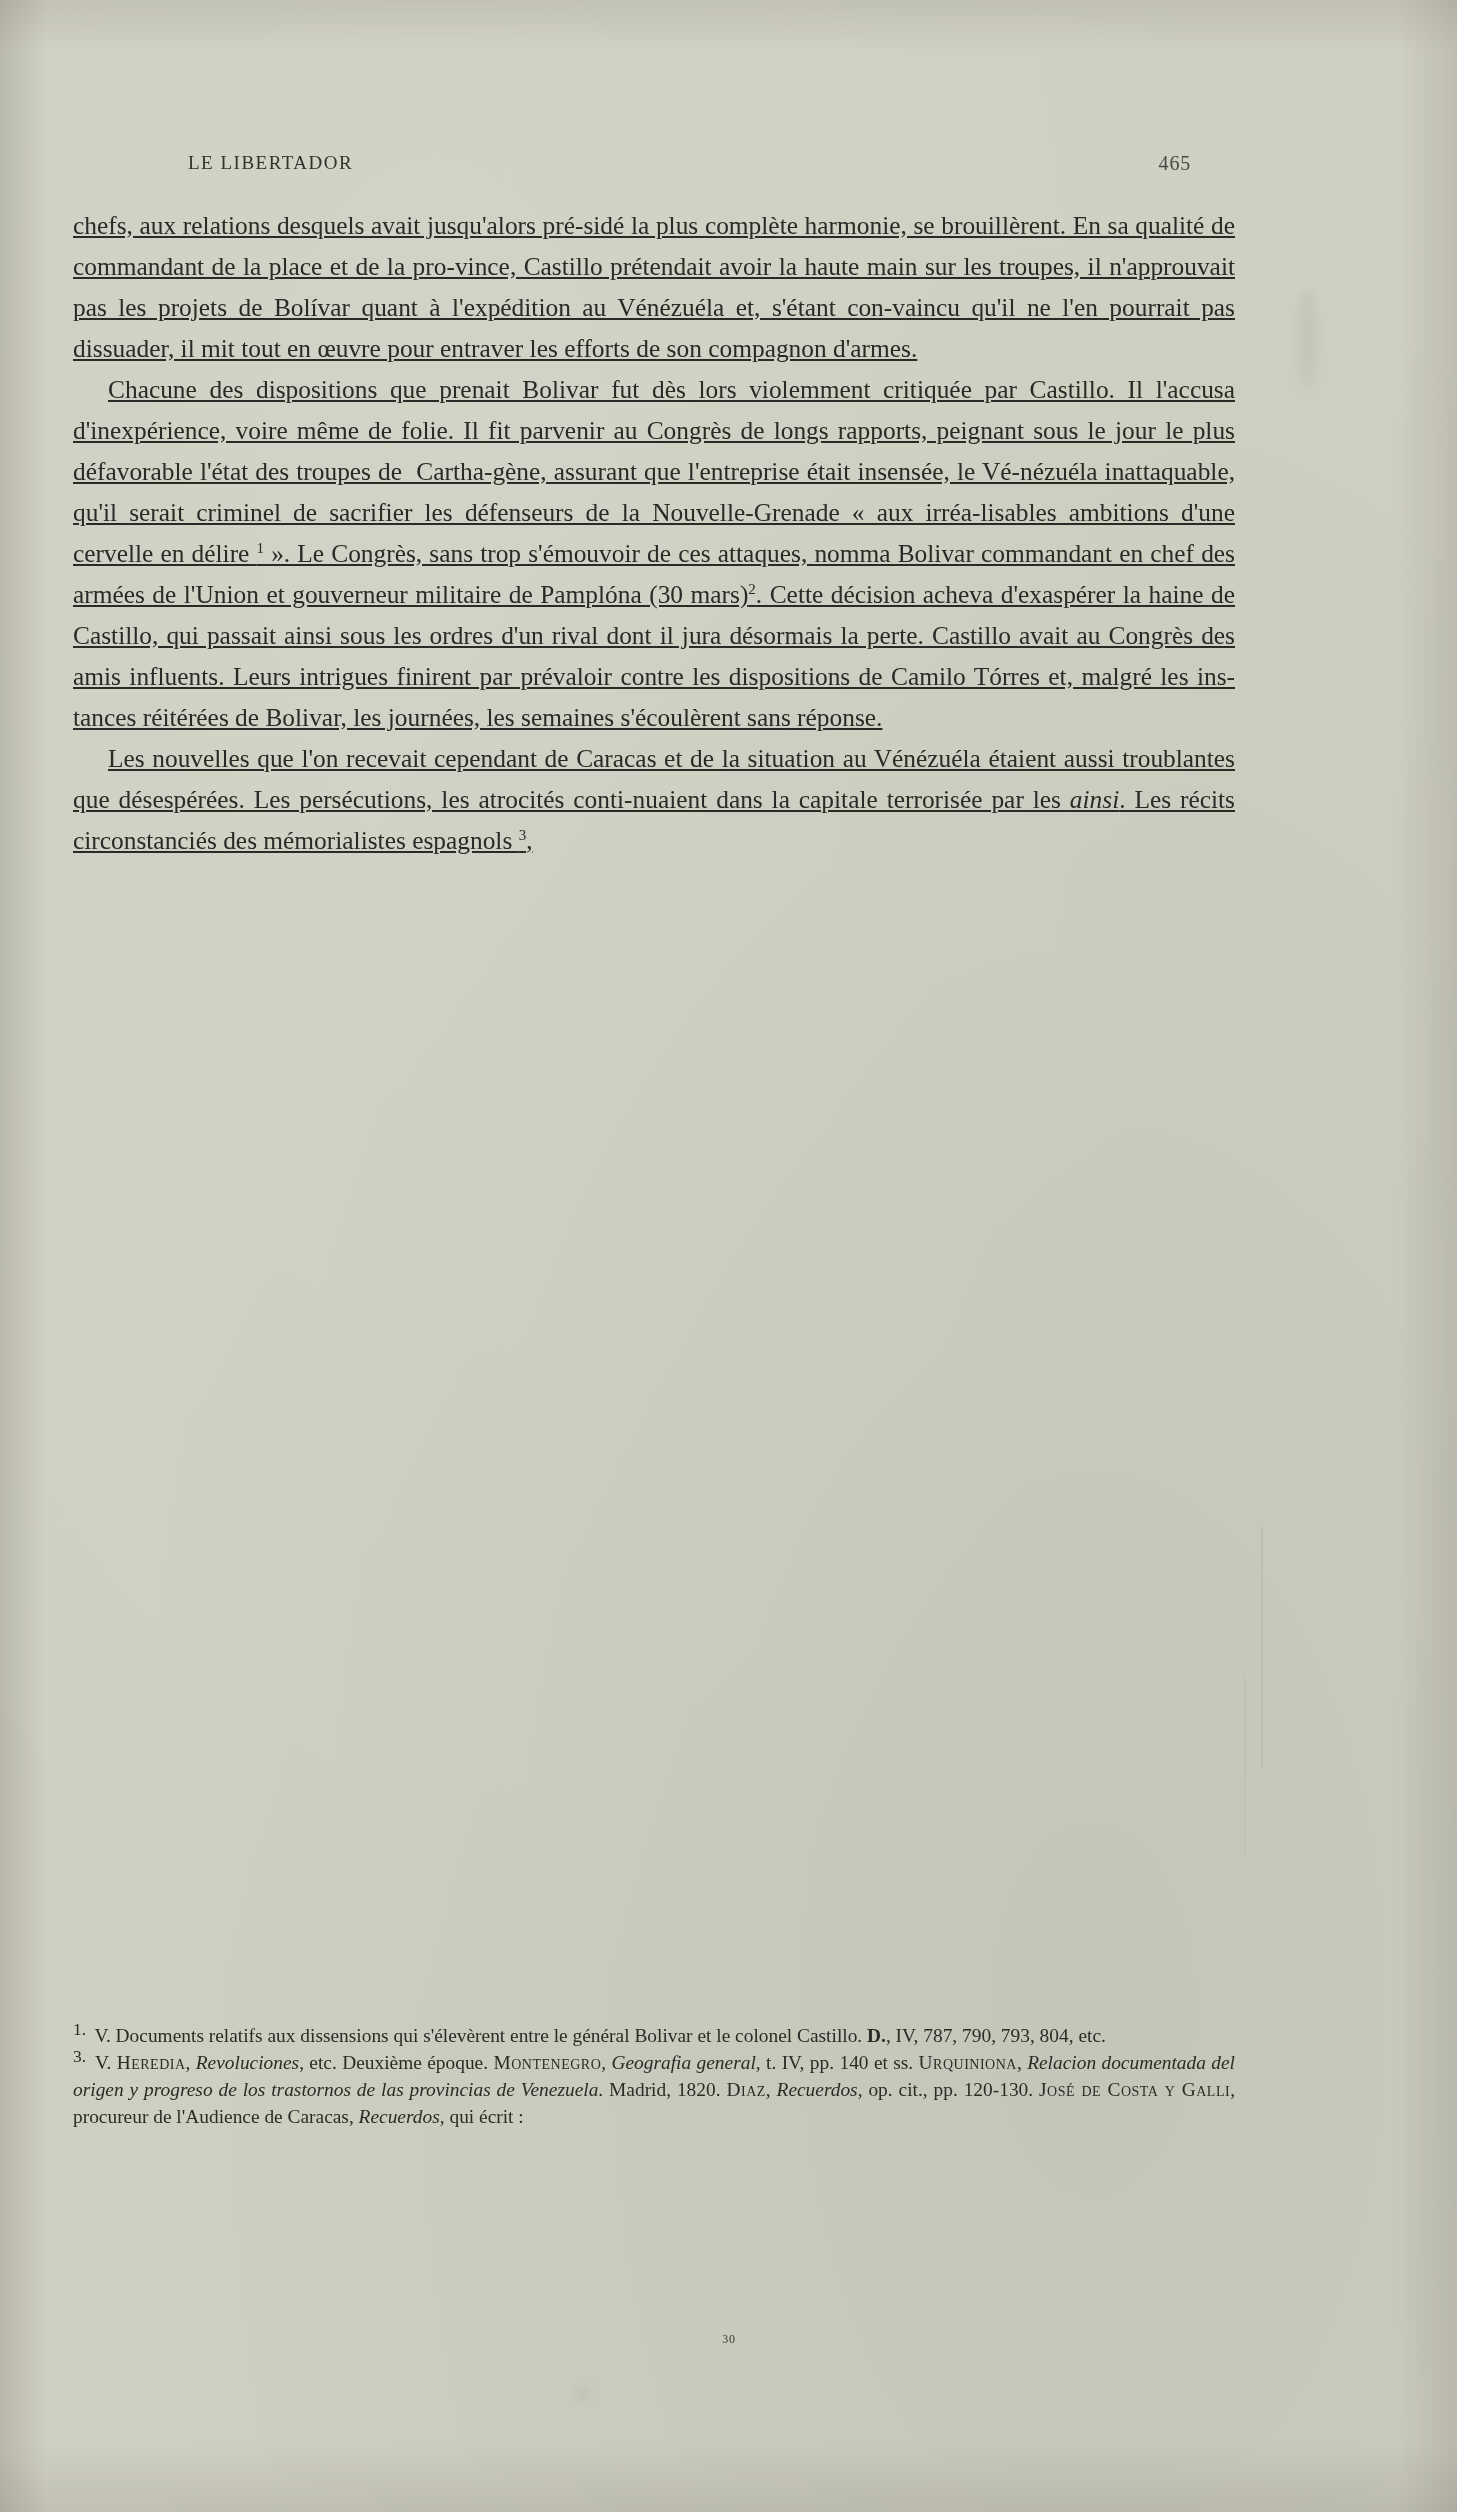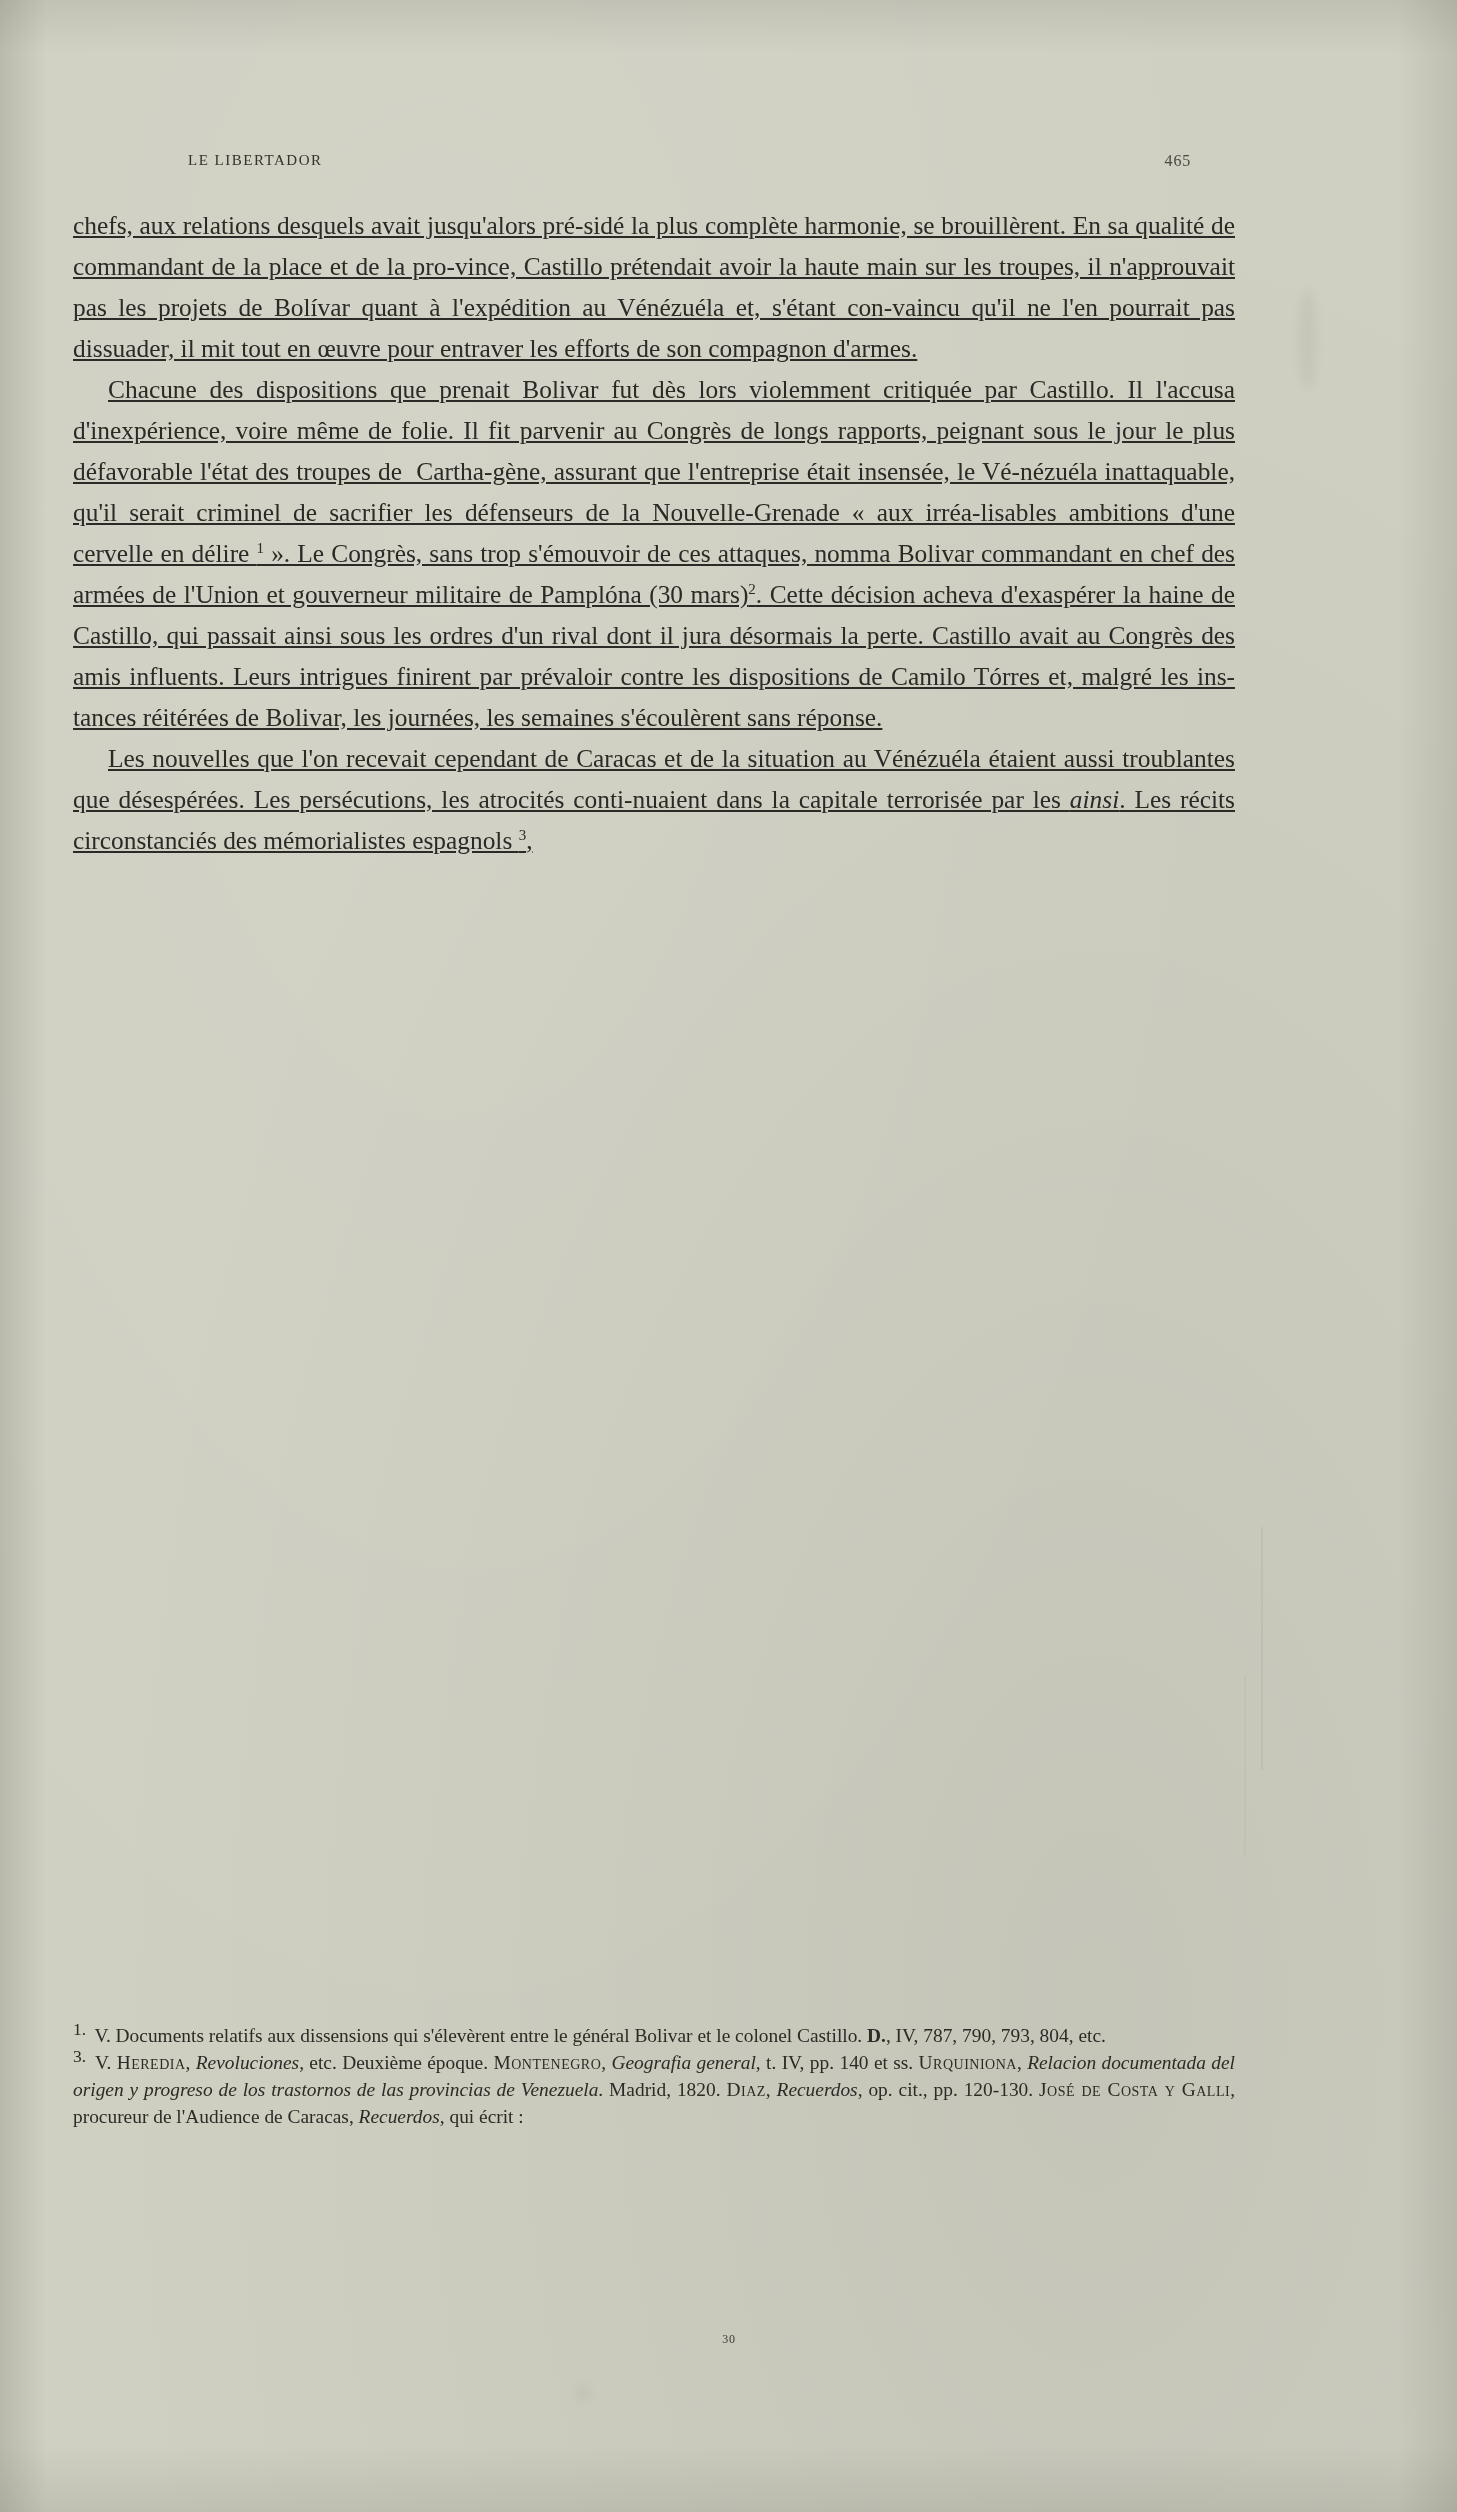--- a/index.html
+++ b/index.html
@@ -37,30 +37,30 @@
   
   .runhead {
     position: relative;
     height: 33px;
     margin-bottom: 20px;
   }
   .runhead .title {
     position: absolute;
     left: 115px;
     top: 0;
-    font-size: 15px;
+    font-size: 19px;
     letter-spacing: 1.5px;
     color: #33332e;
     font-family: "Liberation Serif", serif;
   }
   .runhead .folio {
     position: absolute;
     right: 44px;
     top: 0;
-    font-size: 16px;
+    font-size: 20px;
     color: #4a4a44;
     letter-spacing: 0.8px;
   }
 
   .body-text {
     font-size: 25.4px;
     line-height: 41px;
     color: #2a2a26;
     text-align: justify;
     text-justify: inter-word;

